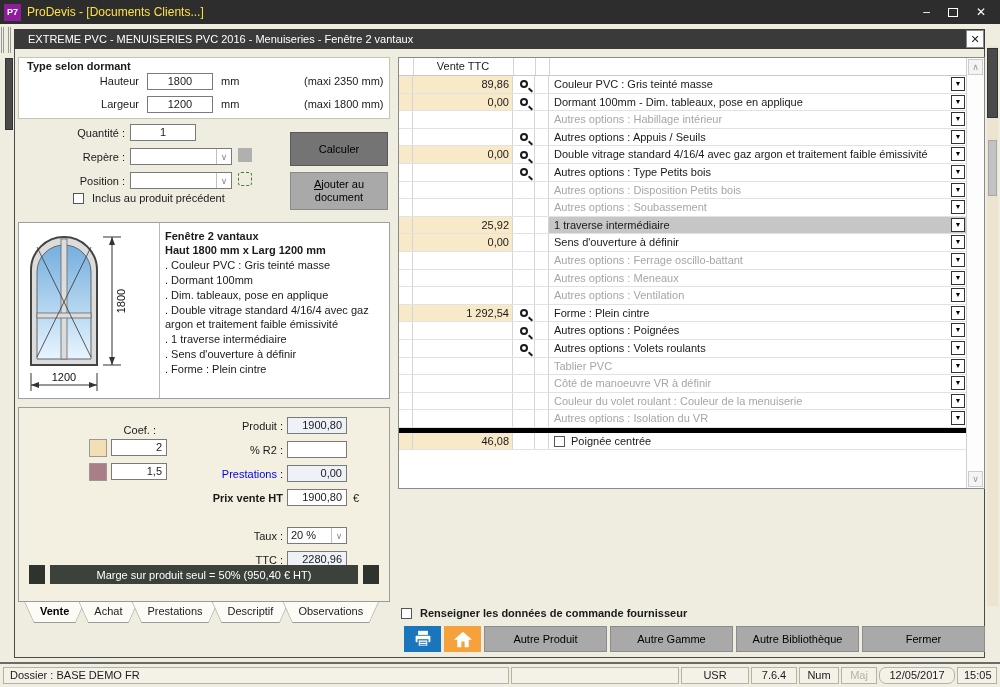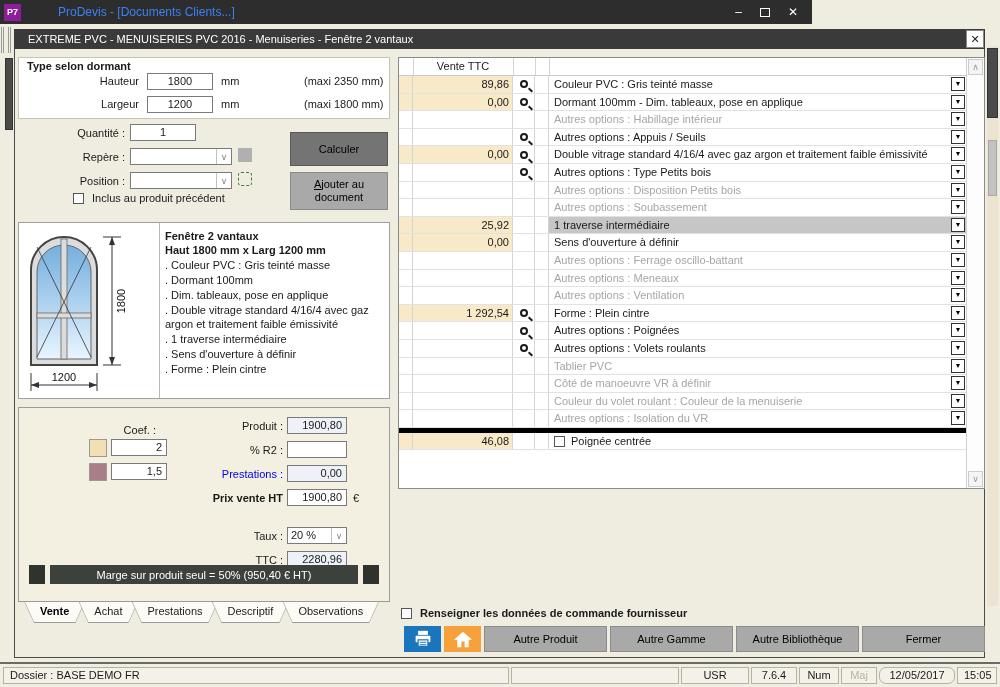--- a/index.html
+++ b/index.html
@@ -1,22 +1,22 @@
 <!DOCTYPE html>
 <html><head>
 <meta charset="utf-8">
 <style>
   * { margin:0; padding:0; box-sizing:border-box; }
   html,body { width:1000px; height:687px; }
   body { font-family:"Liberation Sans", sans-serif; font-size:11px; color:#1a1a1a; background:#efece0; position:relative; overflow:hidden; }
 
   
-  .titlebar { position:absolute; left:0; top:0; width:812px; height:24px; background:#2d2d2d; color:#fff; display:flex; align-items:center;gap:31px; }
+  .titlebar { position:absolute; left:0; top:0; width:1000px; height:24px; background:#2d2d2d; color:#fff; display:flex; align-items:center; }
   .appicon { width:17px; height:17px; margin:0 6px 0 4px; background:#8e1d9b; color:#fff; font-weight:bold; font-size:9px; display:flex; align-items:center; justify-content:center; }
-  .title-text { font-size:12px; color:#3b82f6; }
+  .title-text { font-size:12px; color:#fde047; }
   .win-controls { margin-left:auto; display:flex; align-items:center; gap:18px; padding-right:14px; }
   .wc { color:#fff; font-size:12px; cursor:default; }
   .wc-max { width:10px; height:9px; border:1px solid #fff; display:inline-block; }
 
   
   .docframe { position:absolute; left:14px; top:29px; width:971px; height:629px; border:1px solid #4a4a4a; background:transparent; }
   .doc-header { position:absolute; left:14px; top:29px; width:971px; height:20px; background:#3a3a3a; color:#fff; display:flex; align-items:center; padding-left:14px; font-size:11px; }
   .doc-close { position:absolute; right:1px; top:1px; width:18px; height:18px; background:#fff; color:#222; display:flex; align-items:center; justify-content:center; font-size:11px; border:1px solid #888; }
   .grip { position:absolute; left:1px; top:27px; width:10px; height:26px; border-left:3px double #9a9a9a; border-right:3px double #9a9a9a; }
   .left-strip-thumb { position:absolute; left:5px; top:58px; width:8px; height:72px; background:#4a4a4a; border:1px solid #333; }

